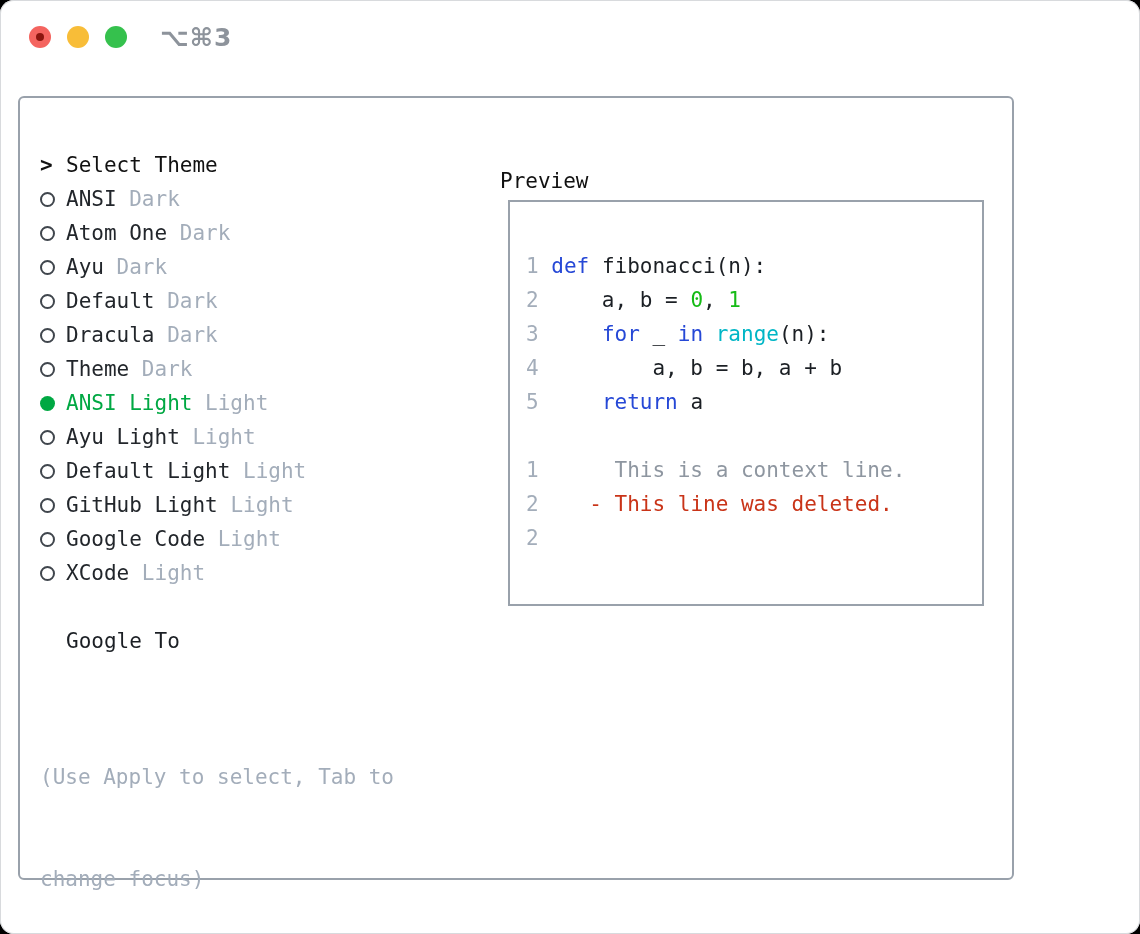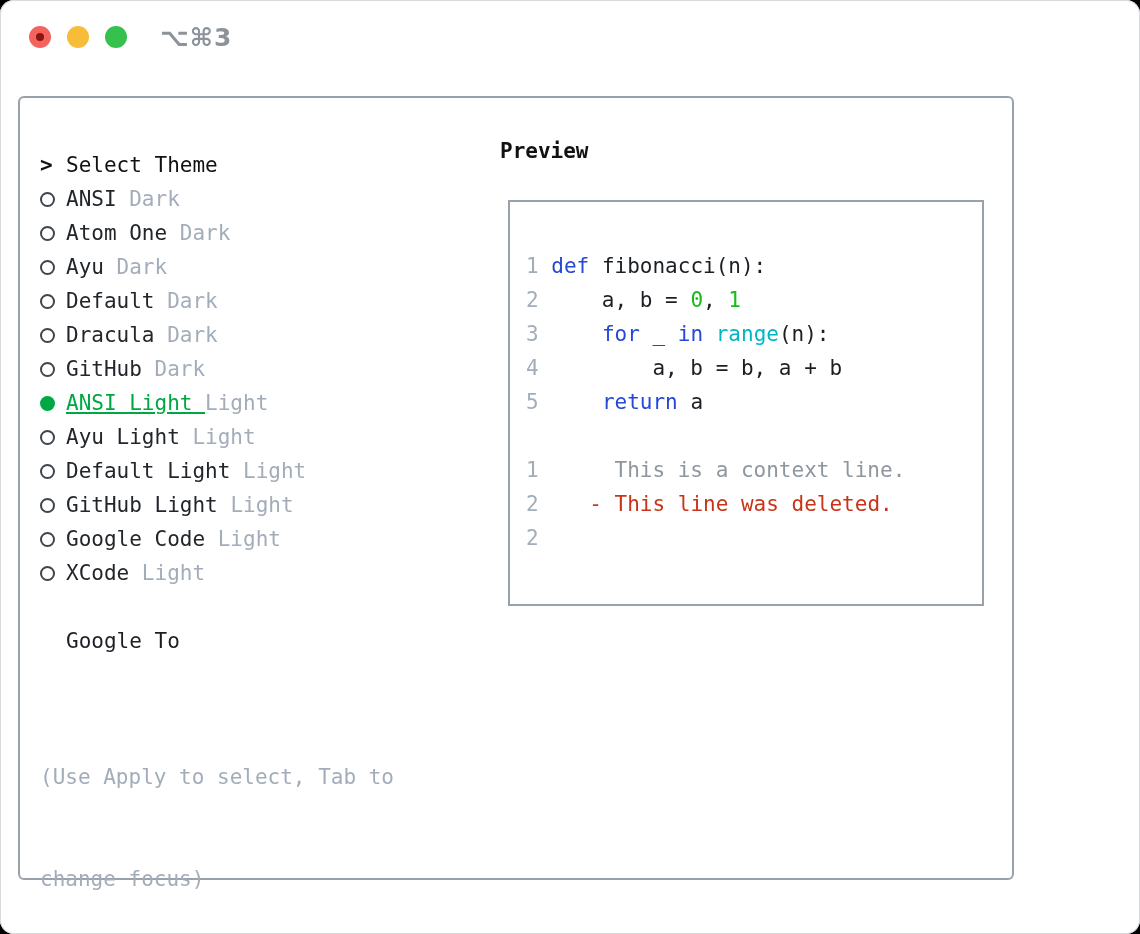--- a/index.html
+++ b/index.html
@@ -30,26 +30,26 @@
     border:2px solid var(--frame); border-radius:6px;
   }
   .left-panel{position:absolute; left:40px; top:148px;}
   .row{height:34px; display:flex; align-items:center; white-space:pre; font-size:21px; color:var(--text);}
   .marker{width:26px; flex:0 0 26px; display:flex; align-items:center;}
   .chev{font-weight:bold; color:#111;}
   .dot{width:15px; height:15px; border-radius:50%; border:2px solid #40464d; background:transparent;}
   .dot.filled{border:none; background:var(--sel);}
   .hdr{font-weight:normal; color:#111;}
   .tname{color:#22262b;}
-  .tname.selected{color:var(--sel);text-decoration:underline;}
+  .tname.selected{color:var(--sel);}
   .ttag{color:var(--muted);}
   .hint{font-size:21px; color:var(--muted); line-height:34px; white-space:pre;}
   .preview-title{
-    position:absolute; left:500px; top:134px; height:34px; display:flex; align-items:center;
-    font-size:21px; font-weight:bold; color:#111;
+    position:absolute; left:500px; top:164px; height:34px; display:flex; align-items:center;
+    font-size:21px; font-weight:normal; color:#111;
   }
   .preview-box{
     position:absolute; left:508px; top:200px; width:476px; height:406px;
     border:2px solid var(--frame); padding:47px 0 0 16px; overflow:hidden;
   }
   .prow{height:34px; display:flex; align-items:center; white-space:pre; font-size:21px;}
   .c-ln{color:var(--muted);} .c-kw{color:var(--kw);} .c-fn{color:var(--fn);}
   .c-num{color:var(--num);} .c-txt{color:var(--text);} .c-ctx{color:var(--ctx);}
   .c-del{color:var(--del);} .c-add{color:var(--add);}
 </style>
@@ -75,21 +75,21 @@
     <div class="row">
       <span class="marker"><span class="chev">&gt;</span></span>
       <span class="hdr">Select Theme</span>
     </div>
     <div id="theme-list">
         <div class="row"><span class="marker"><span class="dot"></span></span><span class="tname">ANSI </span><span class="ttag">Dark</span></div>
         <div class="row"><span class="marker"><span class="dot"></span></span><span class="tname">Atom One </span><span class="ttag">Dark</span></div>
         <div class="row"><span class="marker"><span class="dot"></span></span><span class="tname">Ayu </span><span class="ttag">Dark</span></div>
         <div class="row"><span class="marker"><span class="dot"></span></span><span class="tname">Default </span><span class="ttag">Dark</span></div>
         <div class="row"><span class="marker"><span class="dot"></span></span><span class="tname">Dracula </span><span class="ttag">Dark</span></div>
-        <div class="row"><span class="marker"><span class="dot"></span></span><span class="tname">GitHub </span><span class="ttag">Dark</span></div>
+        <div class="row"><span class="marker"><span class="dot"></span></span><span class="tname">Theme </span><span class="ttag">Dark</span></div>
         <div class="row"><span class="marker"><span class="dot filled"></span></span><span class="tname selected">ANSI Light </span><span class="ttag">Light</span></div>
         <div class="row"><span class="marker"><span class="dot"></span></span><span class="tname">Ayu Light </span><span class="ttag">Light</span></div>
         <div class="row"><span class="marker"><span class="dot"></span></span><span class="tname">Default Light </span><span class="ttag">Light</span></div>
         <div class="row"><span class="marker"><span class="dot"></span></span><span class="tname">GitHub Light </span><span class="ttag">Light</span></div>
         <div class="row"><span class="marker"><span class="dot"></span></span><span class="tname">Google Code </span><span class="ttag">Light</span></div>
         <div class="row"><span class="marker"><span class="dot"></span></span><span class="tname">XCode </span><span class="ttag">Light</span></div>
       </div>
     <div class="row"></div>
     <div class="row">
       <span class="marker"></span>

